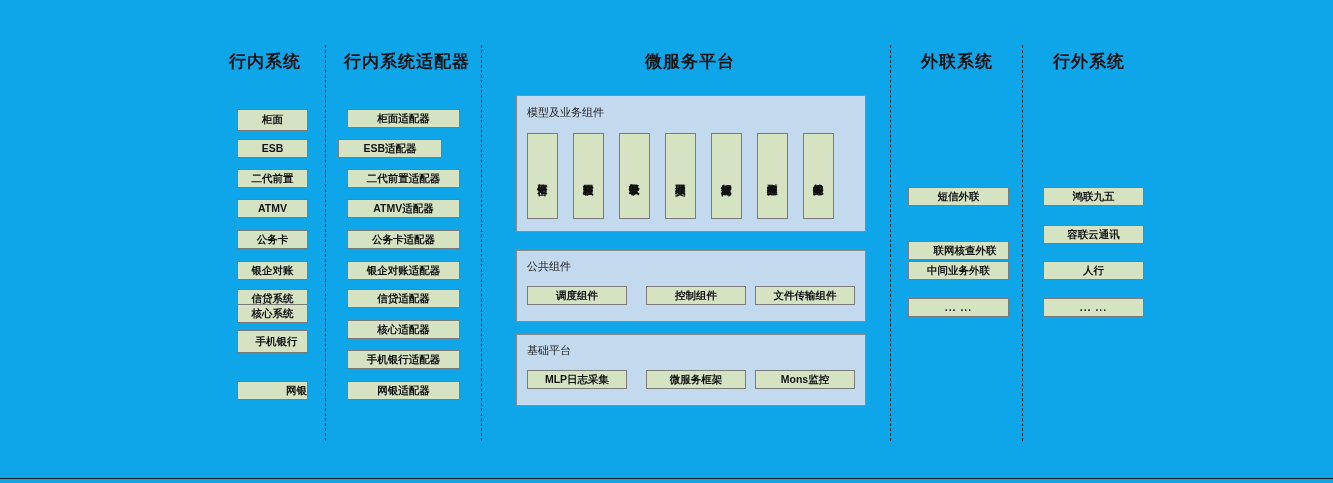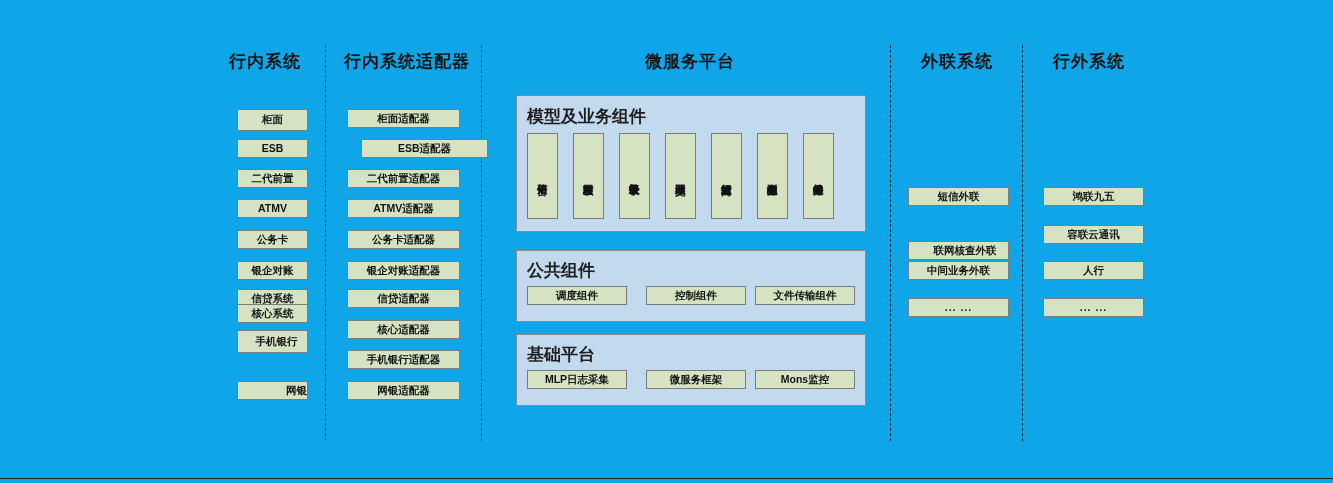--- a/index.html
+++ b/index.html
@@ -87,22 +87,22 @@
 
   
   .panel {
     position: absolute;
     box-sizing: border-box;
     background: #c3d9ee;
     border: 1px solid #8a8a8a;
   }
   .panel-label {
     position: absolute;
-    font-size: 17px;
-    font-weight: bold;
+    font-size: 11px;
+    font-weight: normal;
     color: #1d1d1d;
     white-space: nowrap;
   }
 </style>
 </head>
 <body>
 
 <div id="canvas">
 
   <div class="divider" style="left:325px;"></div>
@@ -121,21 +121,21 @@
   <div class="node" style="left:237px; top:169px; width:71px; height:19px;">二代前置</div>
   <div class="node" style="left:237px; top:199px; width:71px; height:19px;">ATMV</div>
   <div class="node" style="left:237px; top:230px; width:71px; height:19px;">公务卡</div>
   <div class="node" style="left:237px; top:261px; width:71px; height:19px;">银企对账</div>
   <div class="node" style="left:237px; top:289px; width:71px; height:19px;">信贷系统</div>
   <div class="node" style="left:237px; top:304px; width:71px; height:19px;">核心系统</div>
   <div class="node" style="left:237px; top:330px; width:71px; height:23px;padding-left:8px;">手机银行</div>
   <div class="node" style="left:237px; top:381px; width:71px; height:19px;padding-left:48px;">网银</div>
 
   <div class="node" style="left:347px; top:109px; width:113px; height:19px;">柜面适配器</div>
-  <div class="node" style="left:361px; top:139px; width:127px; height:19px;">ESB适配器</div>
+  <div class="node" style="left:338px; top:139px; width:104px; height:19px;">ESB适配器</div>
   <div class="node" style="left:347px; top:169px; width:113px; height:19px;">二代前置适配器</div>
   <div class="node" style="left:347px; top:199px; width:113px; height:19px;">ATMV适配器</div>
   <div class="node" style="left:347px; top:230px; width:113px; height:19px;">公务卡适配器</div>
   <div class="node" style="left:347px; top:261px; width:113px; height:19px;">银企对账适配器</div>
   <div class="node" style="left:347px; top:289px; width:113px; height:19px;">信贷适配器</div>
   <div class="node" style="left:347px; top:320px; width:113px; height:19px;">核心适配器</div>
   <div class="node" style="left:347px; top:350px; width:113px; height:19px;">手机银行适配器</div>
   <div class="node" style="left:347px; top:381px; width:113px; height:19px;">网银适配器</div>
 
   <div class="panel" style="left:516px; top:95px; width:350px; height:137px;"></div>

